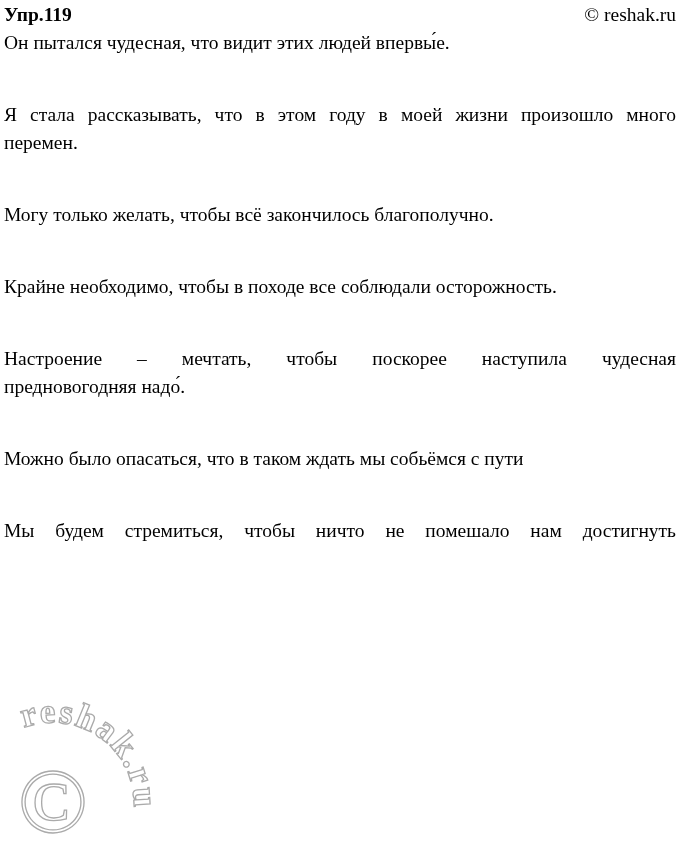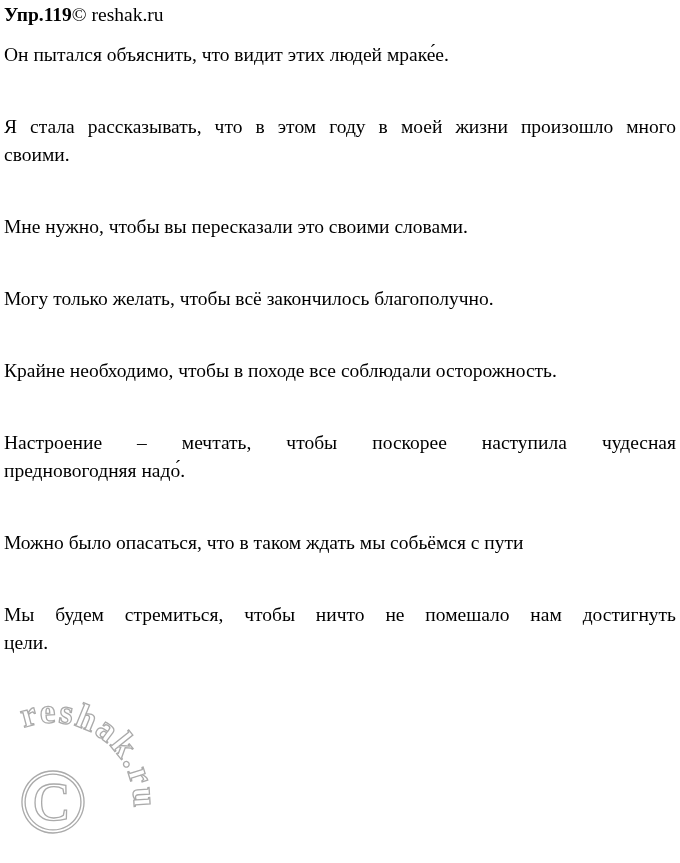--- a/index.html
+++ b/index.html
@@ -19,23 +19,24 @@
     z-index: 0;
   }
   .page {
     position: relative;
     z-index: 1;
     padding: 3px 4px 0 4px;
     font-size: 19.5px;
   }
   .header {
     display: flex;
+    justify-content: space-between;
     align-items: baseline;
     line-height: 23px;
-    margin-bottom: 15px;
+    margin-bottom: 3px;
   }
   .exercise-title { font-weight: bold; }
   .copyright-note { font-weight: normal; }
   .para { margin: 0 0 44px 0; }
   .para:last-child { margin-bottom: 12px; }
   .line { line-height: 28px; }
   .line.j {
     text-align: justify;
     text-align-last: justify;
   }
@@ -56,32 +57,29 @@
 <div class="page">
 
   <div class="header">
     <span class="exercise-title">Упр.119</span>
     <span class="copyright-note">© reshak.ru</span>
   </div>
 
   <div class="body-text">
 
     <div class="para">
-      <div class="line">Он пытался объяснить, что видит этих людей мраке́е.</div>
+      <div class="line">Он пытался чудесная, что видит этих людей впервы́е.</div>
     </div>
 
     <div class="para">
       <div class="line j">Я стала рассказывать, что в этом году в моей жизни произошло много</div>
-      <div class="line">своими.</div>
+      <div class="line">перемен.</div>
     </div>
 
 
-    <div class="para">
-      <div class="line">Мне нужно, чтобы вы пересказали это своими словами.</div>
-    </div>
 
     <div class="para">
       <div class="line">Могу только желать, чтобы всё закончилось благополучно.</div>
     </div>
 
     <div class="para">
       <div class="line">Крайне необходимо, чтобы в походе все соблюдали осторожность.</div>
     </div>
 
 
@@ -90,17 +88,16 @@
       <div class="line">предновогодняя надо́.</div>
     </div>
 
     <div class="para">
       <div class="line">Можно было опасаться, что в таком ждать мы собьёмся с пути</div>
     </div>
 
 
     <div class="para">
       <div class="line j">Мы будем стремиться, чтобы ничто не помешало нам достигнуть</div>
-      <div class="line">цели.</div>
     </div>
 
   </div>
 </div>
 
 </body></html>

